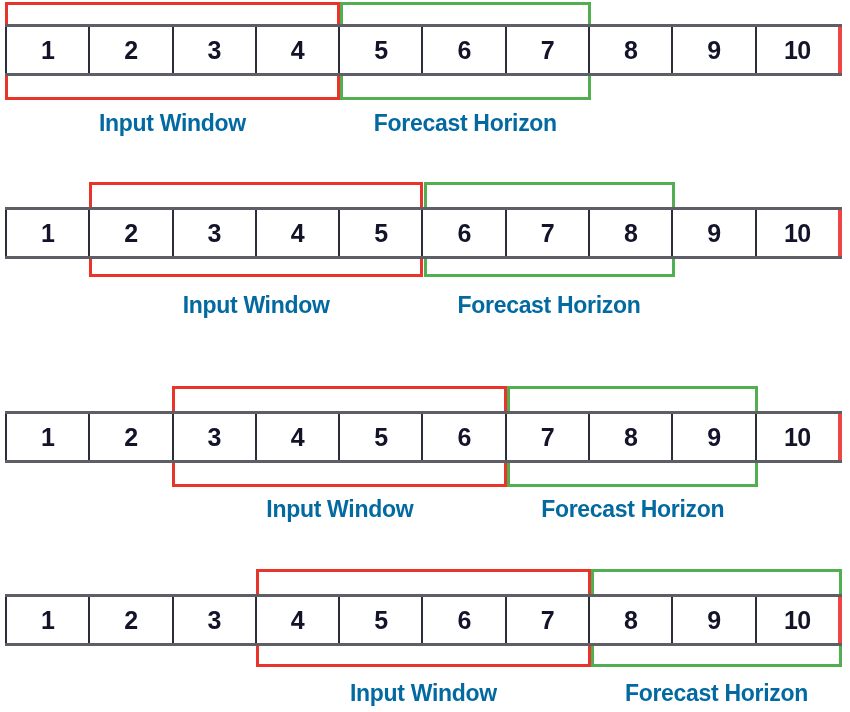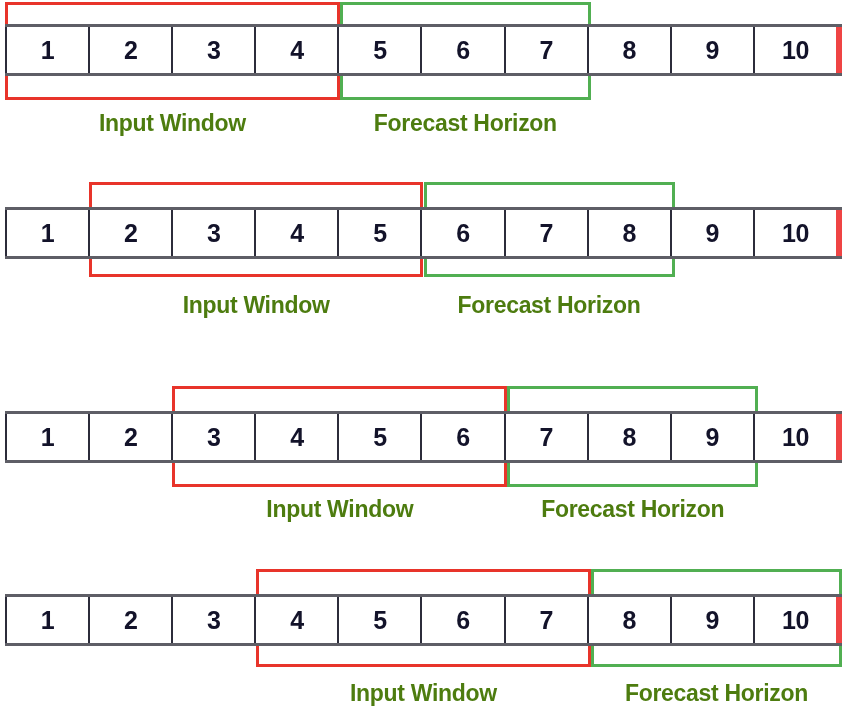--- a/index.html
+++ b/index.html
@@ -41,21 +41,21 @@
     font-size: 25px;
     font-weight: 700;
     color: #13132a;
     letter-spacing: -0.5px;
     background: #ffffff;
   }
   .cell:first-child {
     border-left: 2px solid #2c2c3a;
   }
   .cell:last-child {
-    border-right: 6px solid #ef4444;
+    border-right: 4px solid #ef4444;
   }
 
   
   .span-box {
     position: absolute;
     box-sizing: border-box;
     background: transparent;
     pointer-events: none;
   }
   .span-box.input {
@@ -64,21 +64,21 @@
   .span-box.forecast {
     border: 3px solid #51af52;
   }
 
   
   .span-label {
     position: absolute;
     text-align: center;
     font-size: 23px;
     font-weight: 700;
-    color: #4d7c0f;
+    color: #0369a1;
     letter-spacing: -0.3px;
     white-space: nowrap;
   }
 </style>
 </head>
 <body>
 
 <div id="diagram-root">
     <div class="window-row" style="top: 0px;">
       <div class="span-box input" style="left: 5px; width: 334.8px; top: 2px; height: 98px;"></div>

